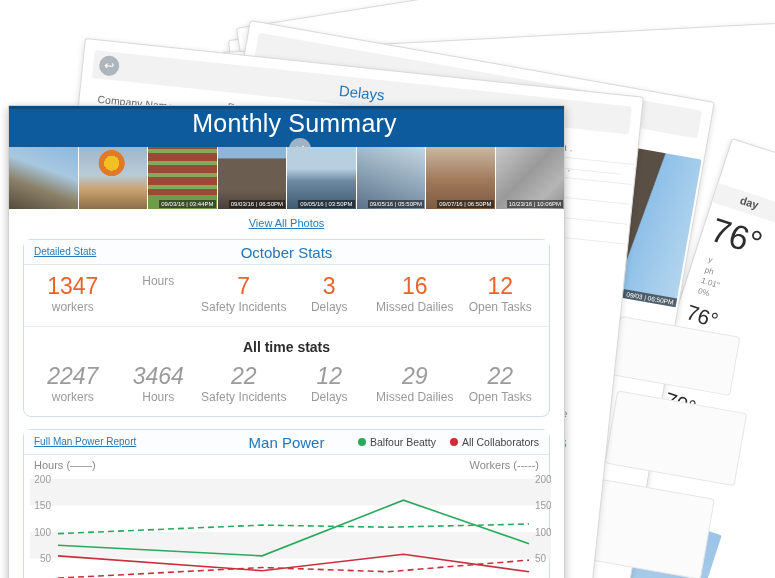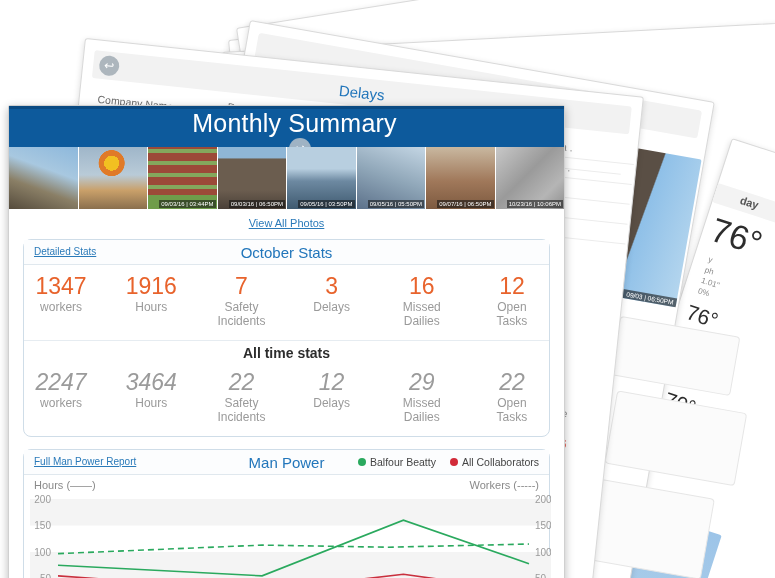--- a/index.html
+++ b/index.html
@@ -81,28 +81,28 @@
   .p8{background:linear-gradient(135deg,#c8c8c8 0%,#9a9a9a 45%,#b5b5b5 75%,#8e8e8e 100%);}
   .view-all{display:block;text-align:center;margin:8px 0 10px;font-size:11px;color:#2a7ab9;
             text-decoration:underline;}
 
   .panel{margin:0 14px 12px;border:1px solid #cfdde8;border-radius:8px;background:#fff;}
   .panel-head{position:relative;height:24px;border-bottom:1px solid #e0e8ee;background:#fcfdfe;}
   .panel-link{position:absolute;left:10px;top:6px;font-size:10px;color:#2a7ab9;text-decoration:underline;}
   .panel-title{position:absolute;left:0;right:0;top:4px;text-align:center;font-size:15px;color:#2276bb;}
   .legend{position:absolute;right:10px;top:6px;font-size:10.5px;color:#444;display:flex;gap:14px;}
   .legend .dot{display:inline-block;width:8px;height:8px;border-radius:50%;margin-right:4px;}
-  .stat-row{display:flex;padding:8px 6px 12px;gap:28px;}
+  .stat-row{display:flex;padding:8px 6px 12px;}
   .stat{flex:1;text-align:center;}
   .stat .val{font-size:23px;line-height:26px;}
   .stat .lab{font-size:12px;color:#9a9a9a;margin-top:1px;}
   .oct .val{color:#e8632c;}
   .all .val{color:#9b9b9b;font-style:italic;}
   .alltime-title{text-align:center;font-size:14px;font-weight:bold;color:#2d2d2d;
-                 border-top:1px solid #e6ecf1;padding-top:4px;}
+                 border-top:1px solid #e6ecf1;padding-top:12px;}
   .axis-row{display:flex;justify-content:space-between;font-size:11px;color:#8a8a8a;
             padding:4px 10px 0;}
   #chart-svg{display:block;width:527px;height:148px;margin:0 auto;}
 
   [data-interactable="true"]{cursor:pointer;}
 </style>
 </head>
 <body>
 
 <div class="screen" data-interactable="false">
@@ -197,21 +197,20 @@
       <div class="panel-head" data-interactable="false">
         <span class="panel-link" data-interactable="true">Detailed Stats</span>
         <span class="panel-title" data-interactable="false">October Stats</span>
       </div>
       <div class="stat-row oct" id="oct-stats" data-interactable="false">
           <div class="stat" data-interactable="false">
             <div class="val" data-interactable="false">1347</div>
             <div class="lab" data-interactable="false">workers</div>
           </div>
           <div class="stat" data-interactable="false">
-            <div class="val" data-interactable="false">1916</div>
             <div class="lab" data-interactable="false">Hours</div>
           </div>
           <div class="stat" data-interactable="false">
             <div class="val" data-interactable="false">7</div>
             <div class="lab" data-interactable="false">Safety Incidents</div>
           </div>
           <div class="stat" data-interactable="false">
             <div class="val" data-interactable="false">3</div>
             <div class="lab" data-interactable="false">Delays</div>
           </div>

